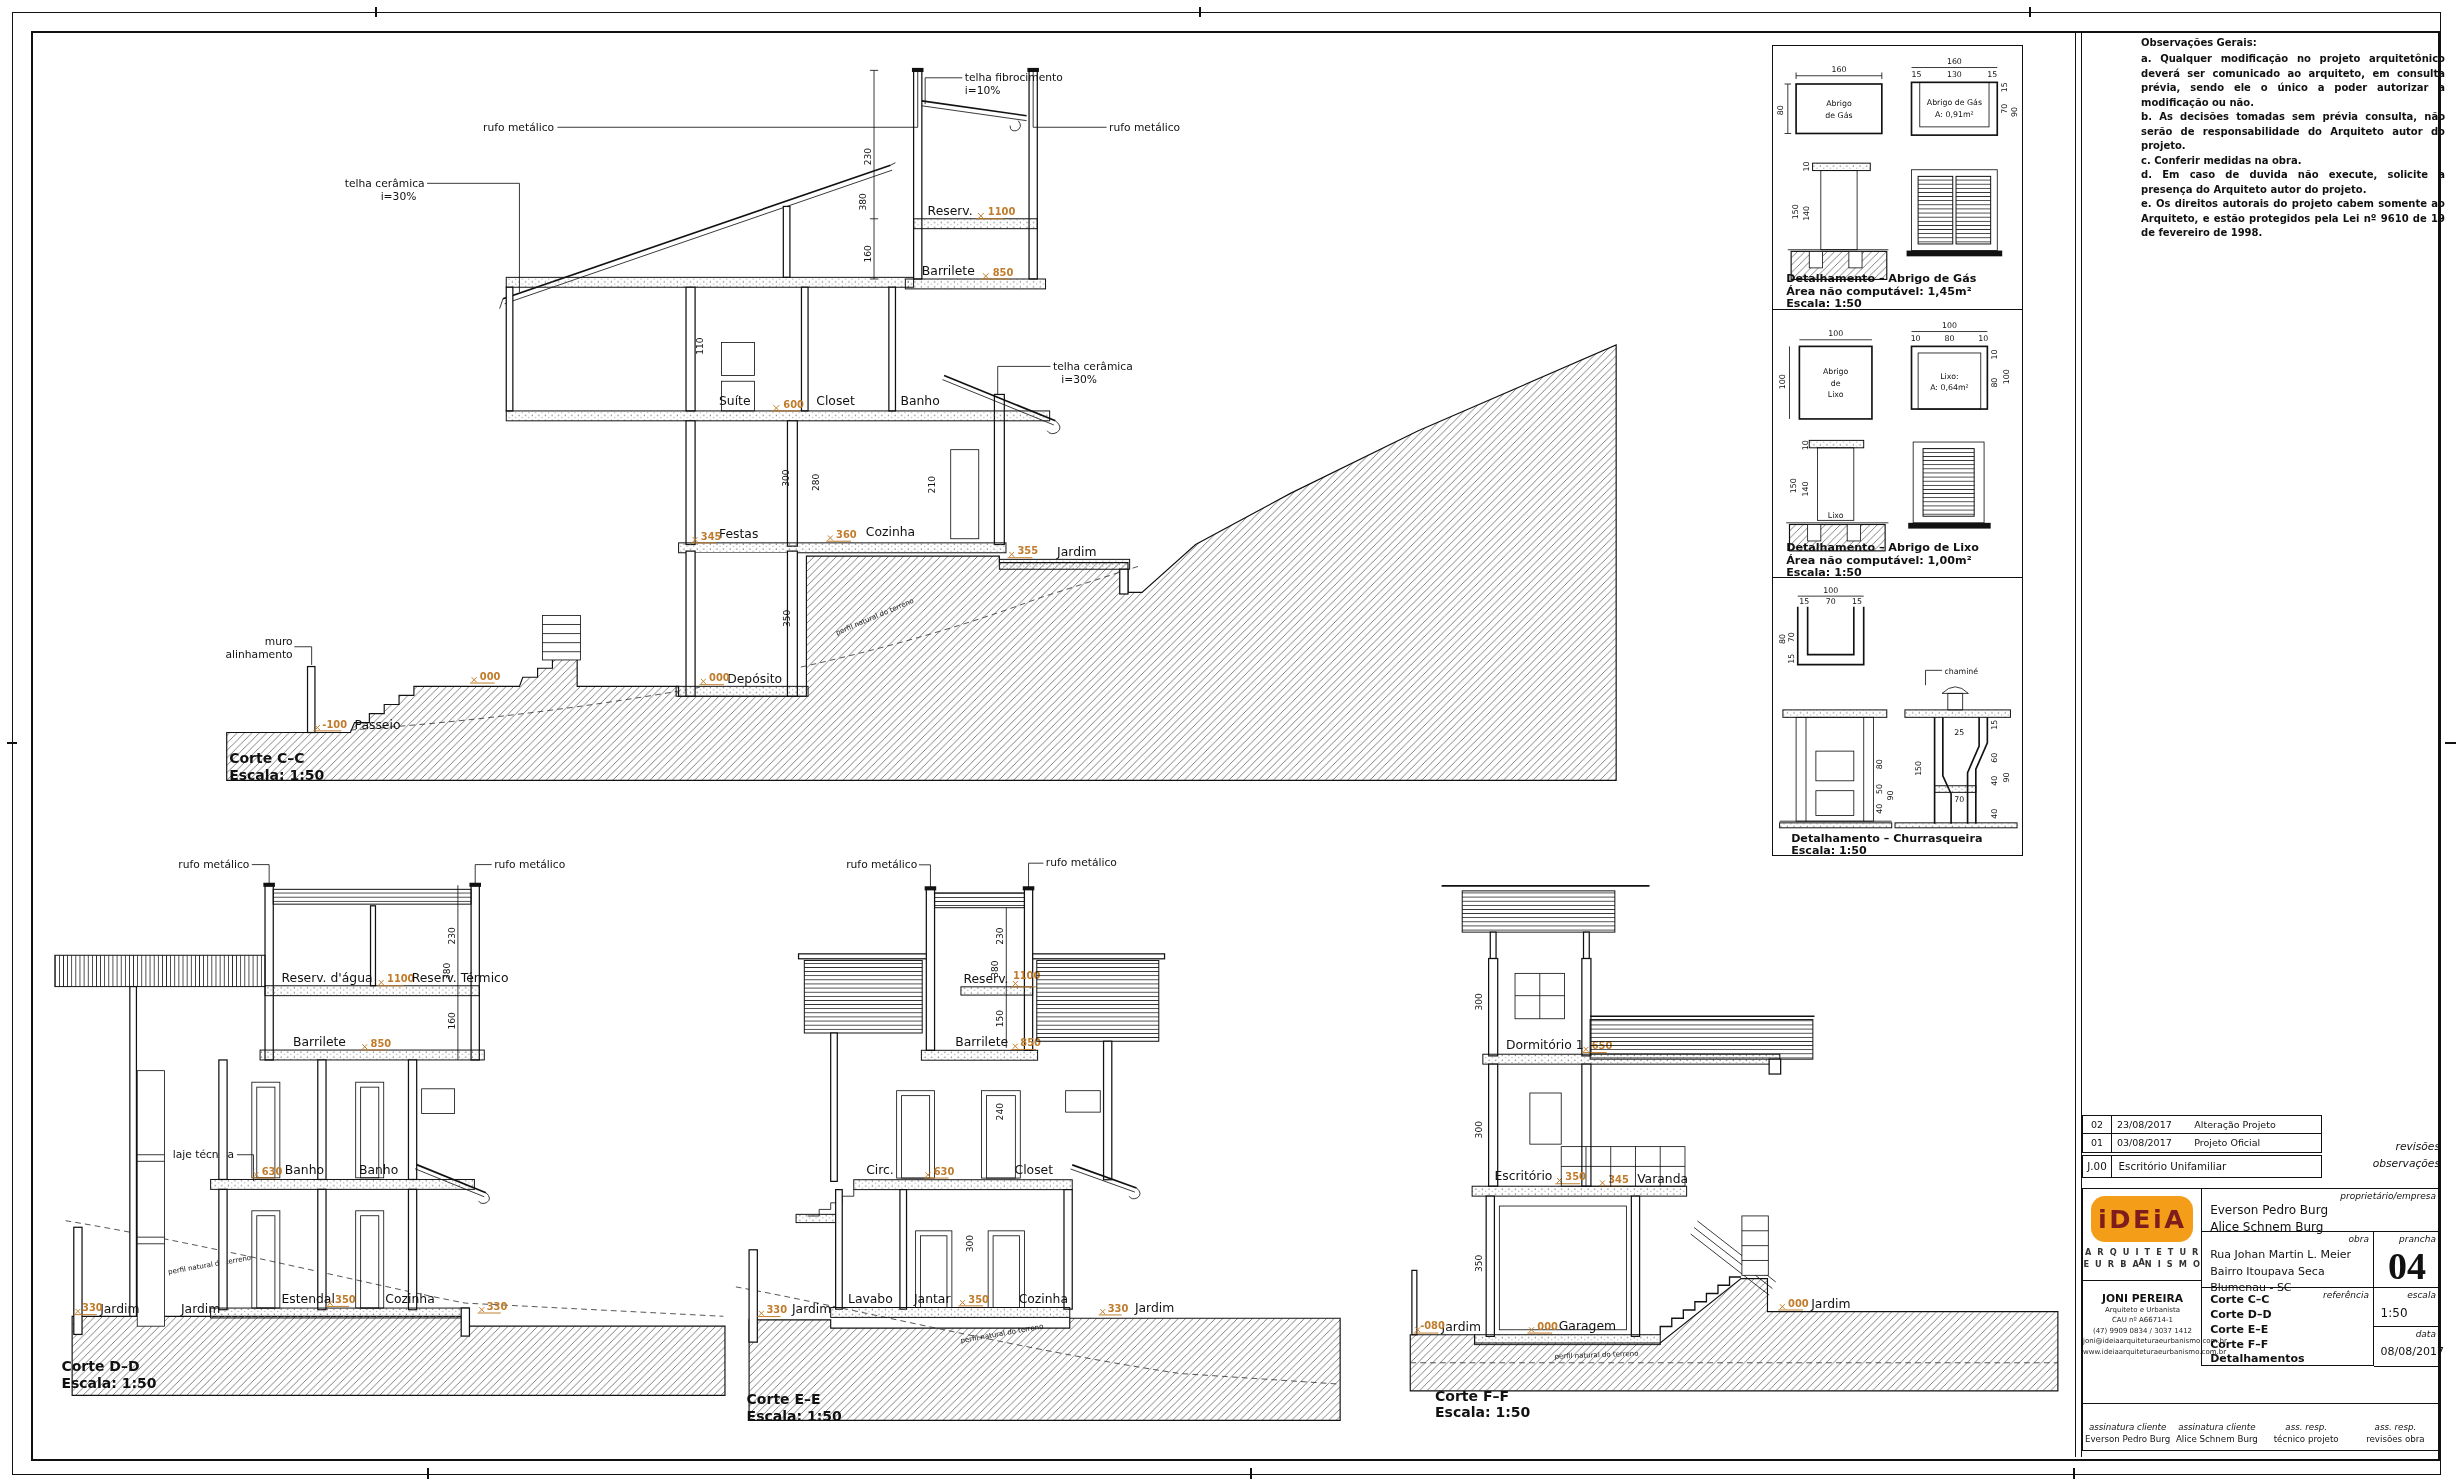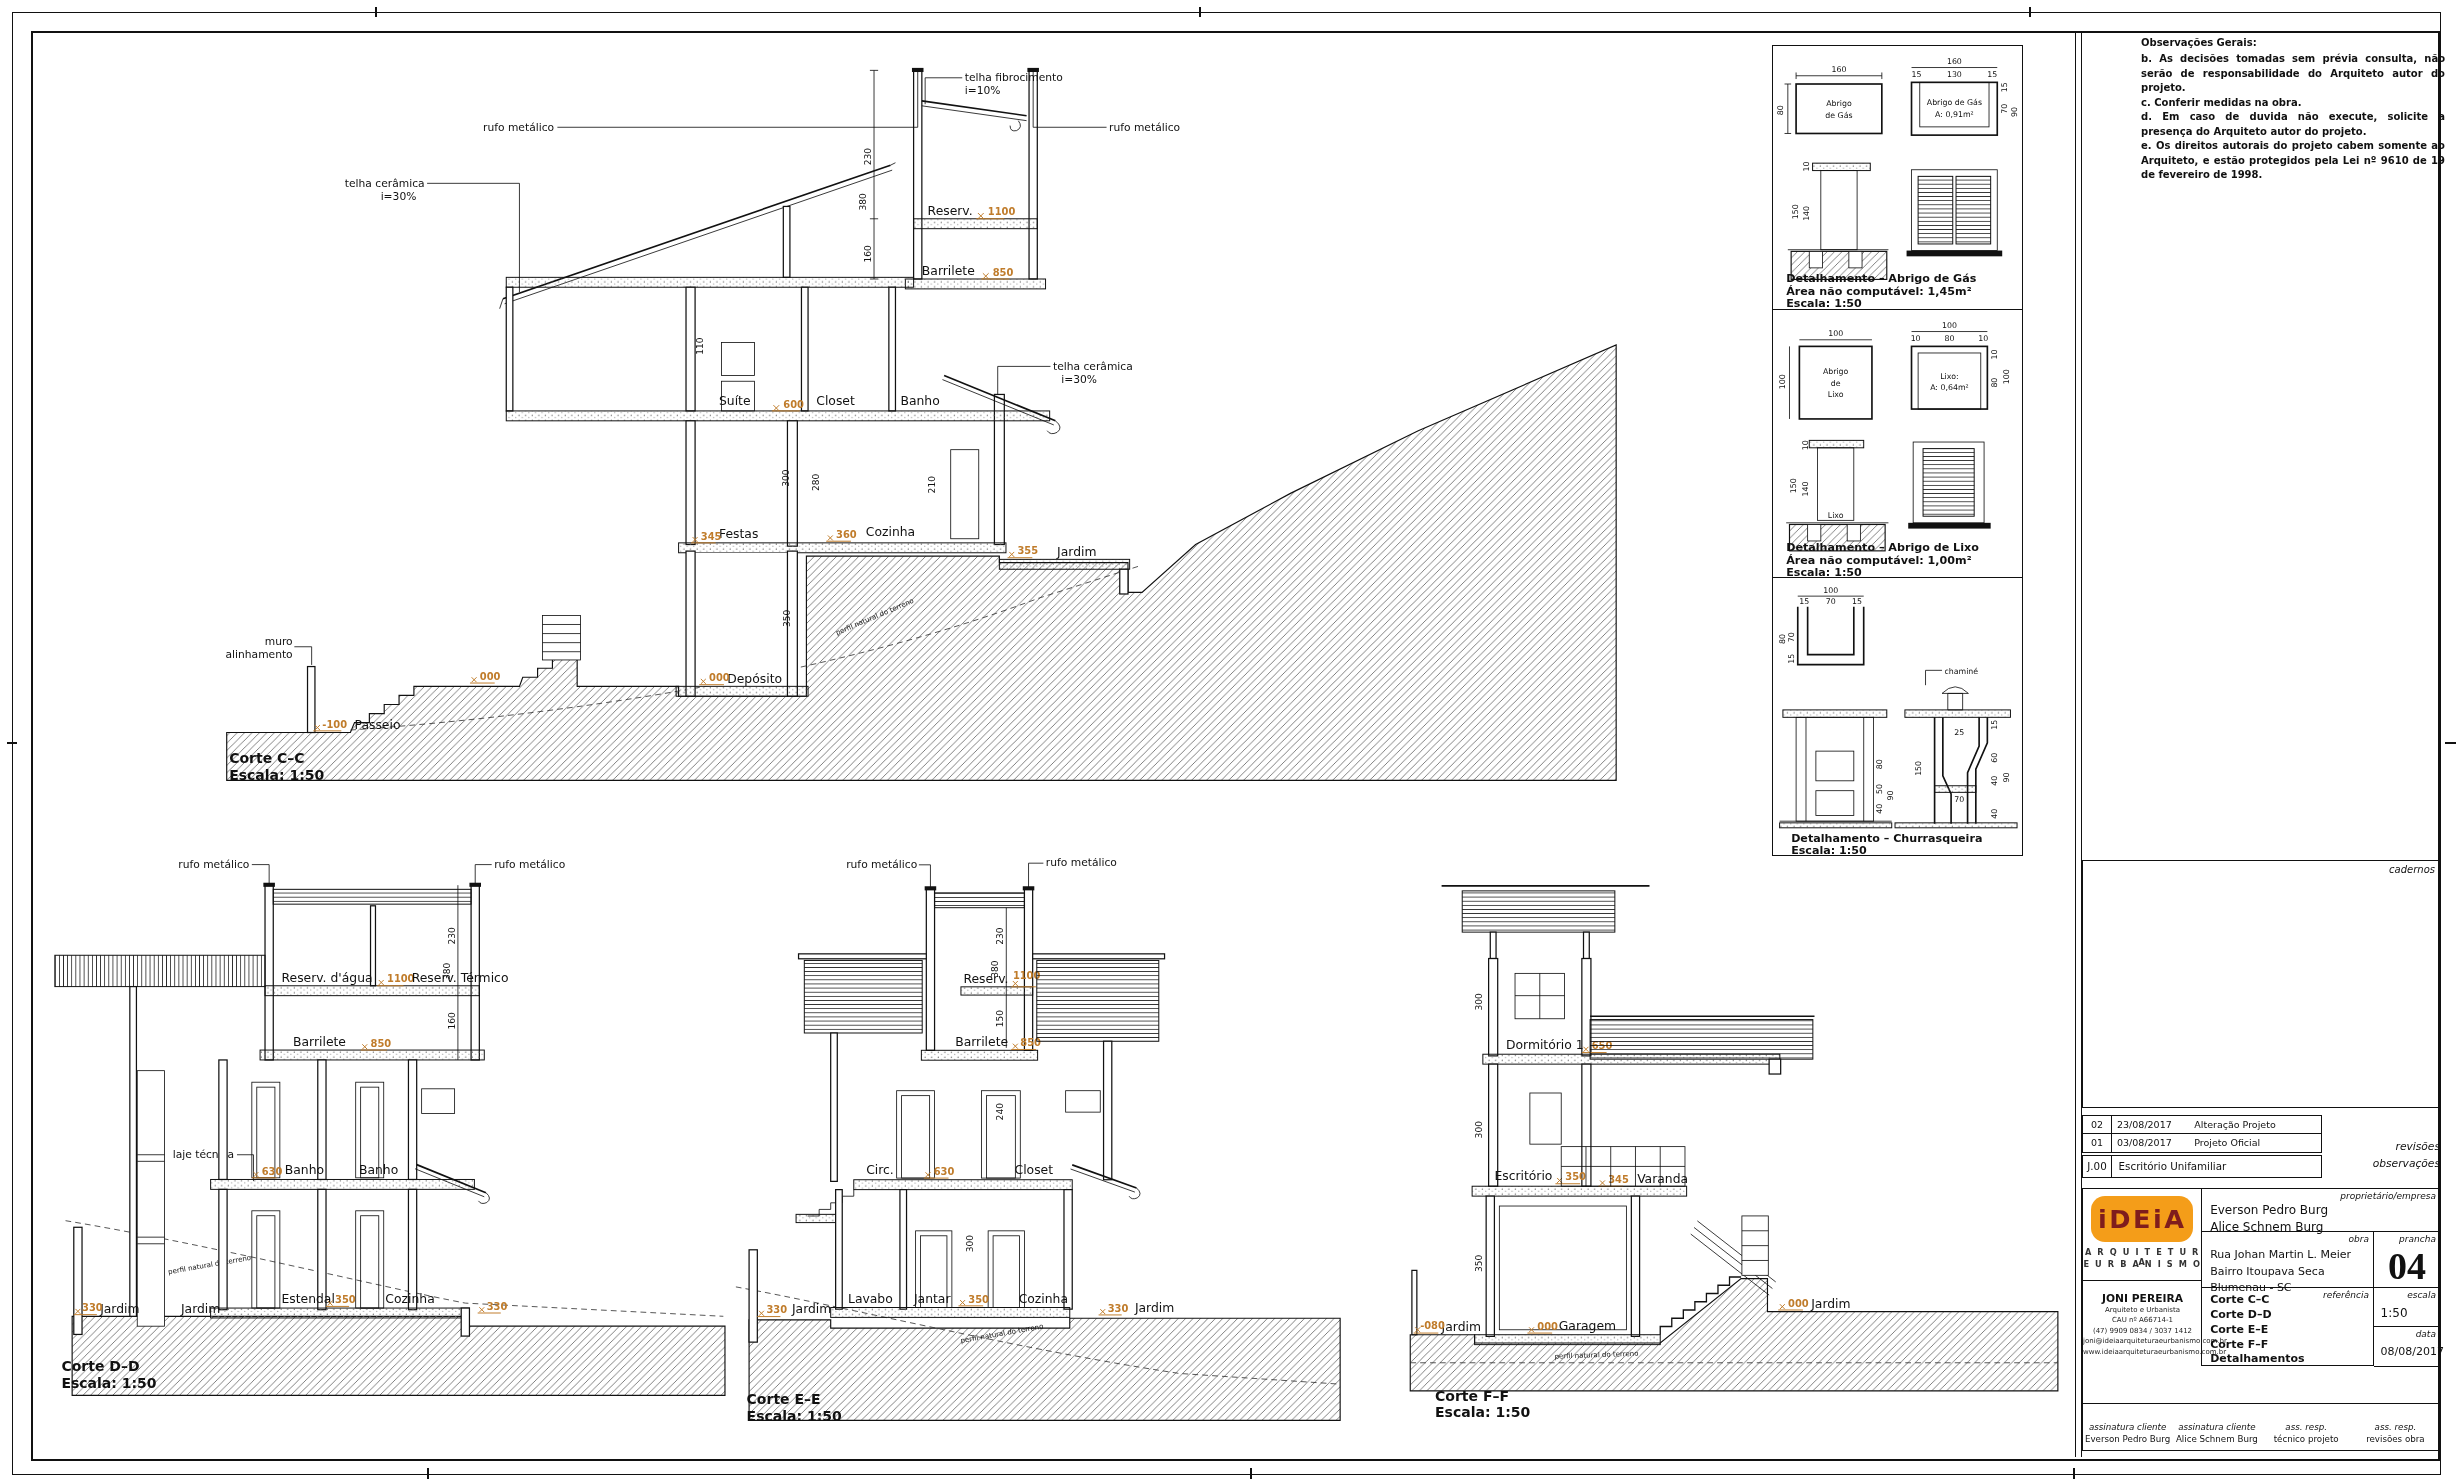--- a/index.html
+++ b/index.html
@@ -606,29 +606,27 @@
       <text class="sdim" transform="translate(132,262) rotate(-90)">50</text>
       <text class="sdim" transform="translate(132,286) rotate(-90)">40</text>
       <text class="sdim" transform="translate(146,270) rotate(-90)">90</text>
       <text class="cap" x="22" y="320" style="font-size:13.5px">Detalhamento – Churrasqueira</text>
       <text class="cap" x="22" y="335" style="font-size:13.5px">Escala: 1:50</text>
     </svg>
   </div>
 
   <div class="abs obs">
     <div class="t">Observações Gerais:</div>
+    <div>a. Qualquer modificação no projeto arquitetônico deverá ser comunicado ao arquiteto, em consulta prévia, sendo ele o único a poder autorizar a modificação ou não.</div>
     <div>b. As decisões tomadas sem prévia consulta, não serão de responsabilidade do Arquiteto autor do projeto.</div>
     <div>c. Conferir medidas na obra.</div>
     <div>d. Em caso de duvida não execute, solicite a presença do Arquiteto autor do projeto.</div>
     <div>e. Os direitos autorais do projeto cabem somente ao Arquiteto, e estão protegidos pela Lei nº 9610 de 19 de fevereiro de 1998.</div>
   </div>
 
-  <div class="abs cadbox">
-    <div class="cadlab">cadernos</div>
-  </div>
 
   <div class="abs rev">
     <div class="row">
       <div class="c1">02</div>
       <div class="c2">23/08/2017</div>
       <div class="c3">Alteração Projeto</div>
     </div>
     <div class="row">
       <div class="c1">01</div>
       <div class="c2">03/08/2017</div>

